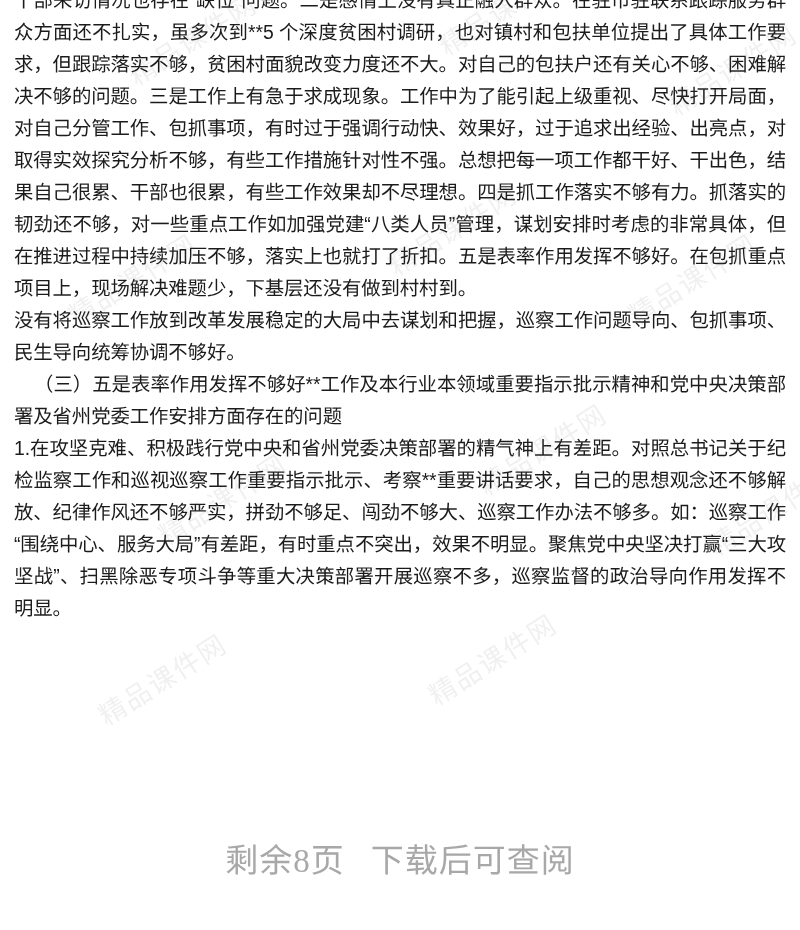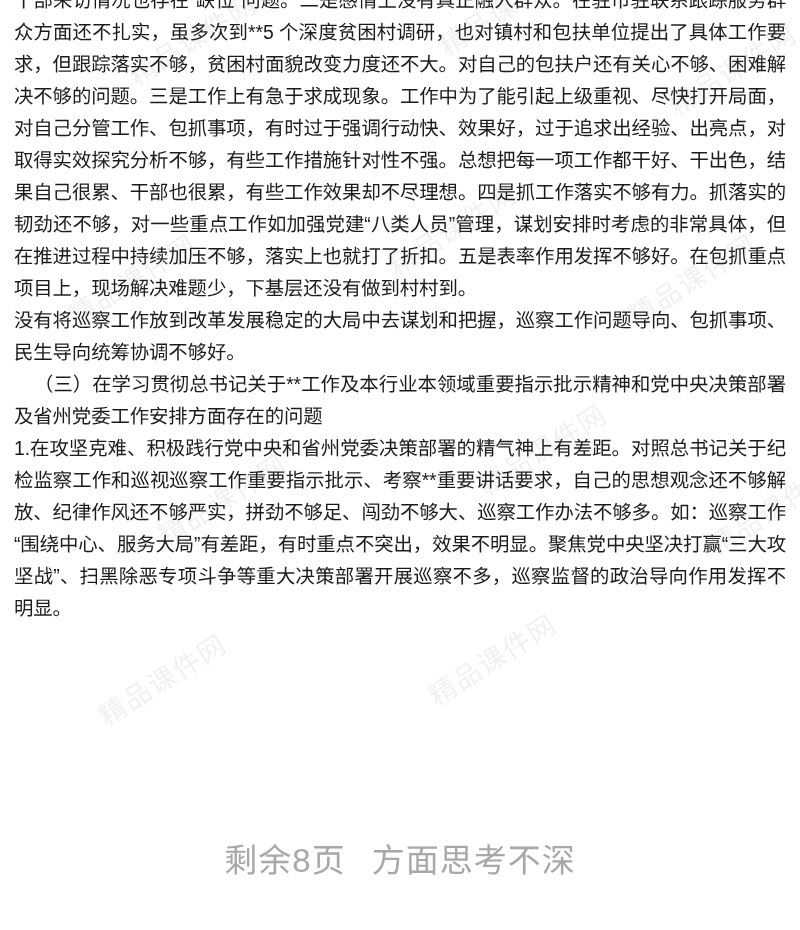--- a/index.html
+++ b/index.html
@@ -88,21 +88,21 @@
     align-items: center;
     justify-content: center;
     z-index: 3;
   }
   #footer-notice {
     display: flex;
     align-items: baseline;
     color: #a8a8a8;
     font-size: 33px;
     letter-spacing: 1px;
-    font-family: Liberation Sans, sans-serif;
+    font-family: Liberation Serif, serif;
   }
   #footer-notice .gap {
     display: inline-block;
     width: 26px;
   }
 </style>
 </head>
 <body>
 
 <div id="doc-page">
@@ -117,26 +117,26 @@
     <div class="wm" style="left:150px; top:520px;">精品课件网</div>
     <div class="wm" style="left:470px; top:470px;">精品课件网</div>
     <div class="wm" style="left:700px; top:530px;">精品课件网</div>
     <div class="wm" style="left:90px;  top:700px;">精品课件网</div>
     <div class="wm" style="left:420px; top:680px;">精品课件网</div>
   </div>
 
   <div id="doc-body">
     <p class="para">干部来访情况也存在“缺位”问题。二是感情上没有真正融入群众。在驻市驻联系跟踪服务群众方面还不扎实，虽多次到**5 个深度贫困村调研，也对镇村和包扶单位提出了具体工作要求，但跟踪落实不够，贫困村面貌改变力度还不大。对自己的包扶户还有关心不够、困难解决不够的问题。三是工作上有急于求成现象。工作中为了能引起上级重视、尽快打开局面，对自己分管工作、包抓事项，有时过于强调行动快、效果好，过于追求出经验、出亮点，对取得实效探究分析不够，有些工作措施针对性不强。总想把每一项工作都干好、干出色，结果自己很累、干部也很累，有些工作效果却不尽理想。四是抓工作落实不够有力。抓落实的韧劲还不够，对一些重点工作如加强党建“八类人员”管理，谋划安排时考虑的非常具体，但在推进过程中持续加压不够，落实上也就打了折扣。五是表率作用发挥不够好。在包抓重点项目上，现场解决难题少，下基层还没有做到村村到。</p>
     <p class="para">没有将巡察工作放到改革发展稳定的大局中去谋划和把握，巡察工作问题导向、包抓事项、民生导向统筹协调不够好。</p>
-    <p class="para indent1">（三）在学习贯彻总书记关于**工作及本行业本领域重要指示批示精神和党中央决策部署及省州党委工作安排方面存在的问题</p>
+    <p class="para indent1">（三）五是表率作用发挥不够好**工作及本行业本领域重要指示批示精神和党中央决策部署及省州党委工作安排方面存在的问题</p>
     <p class="para">1.在攻坚克难、积极践行党中央和省州党委决策部署的精气神上有差距。对照总书记关于纪检监察工作和巡视巡察工作重要指示批示、考察**重要讲话要求，自己的思想观念还不够解放、纪律作风还不够严实，拼劲不够足、闯劲不够大、巡察工作办法不够多。如：巡察工作“围绕中心、服务大局”有差距，有时重点不突出，效果不明显。聚焦党中央坚决打赢“三大攻坚战”、扫黑除恶专项斗争等重大决策部署开展巡察不多，巡察监督的政治导向作用发挥不明显。</p>
 
   </div>
 
 </div>
 
 <div id="page-footer">
   <div id="footer-notice">
     <span>剩余8页</span>
     <span class="gap"></span>
-    <span>方面思考不深</span>
+    <span>下载后可查阅</span>
   </div>
 </div>
 
 </body></html>

